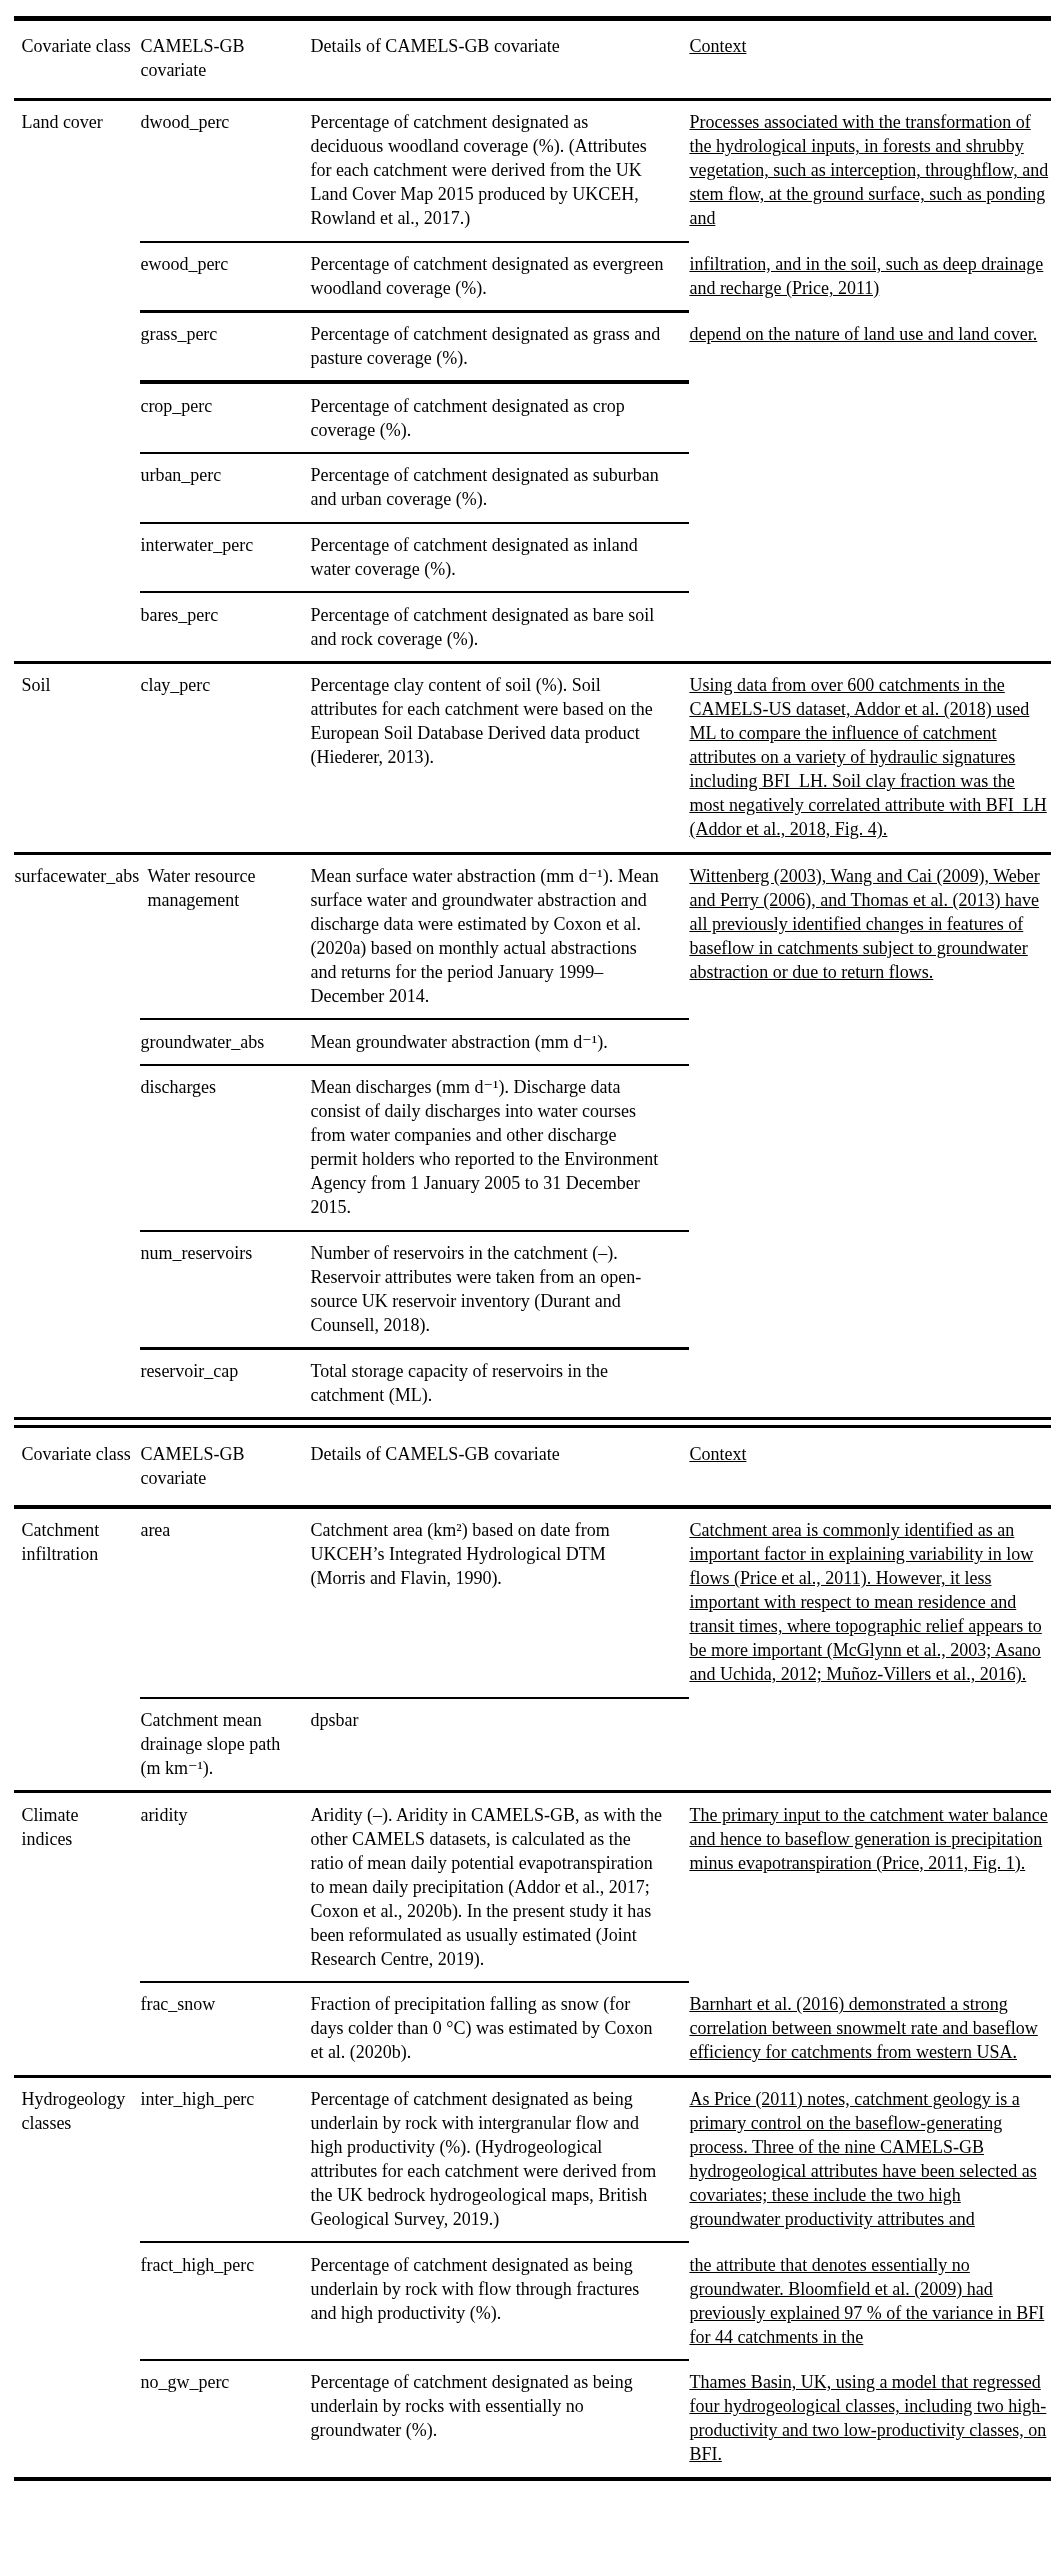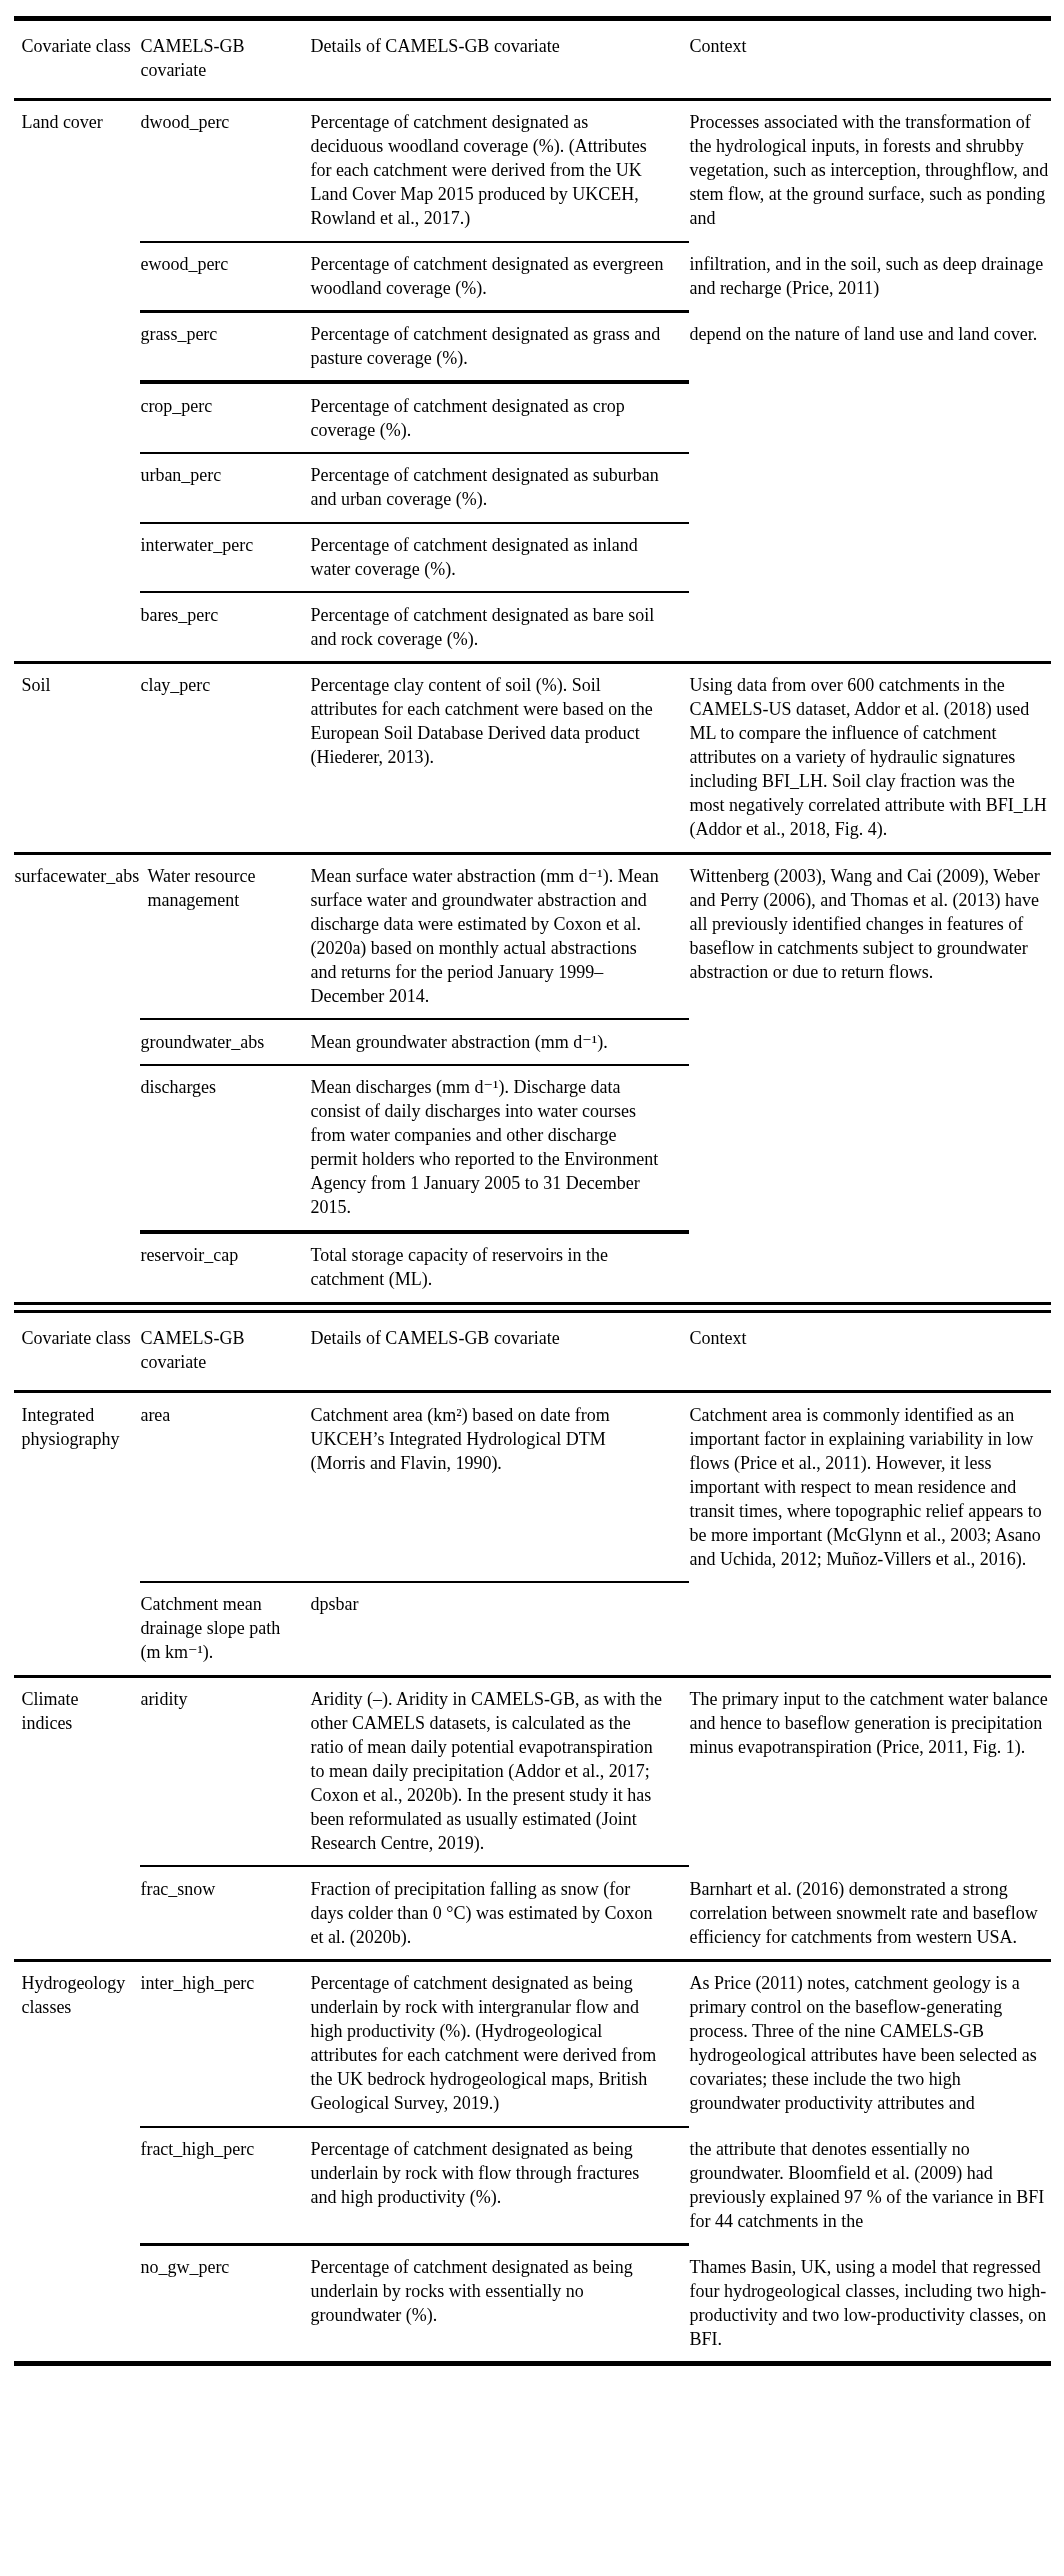--- a/index.html
+++ b/index.html
@@ -26,21 +26,21 @@
   .grid{
     display:grid;
     grid-template-columns:126px 170px 379px 1fr;
   }
   .hdr{padding:13.4px 0 15.5px 0;}
   .row{padding:9.3px 0 10.3px 0;}
   .cell{box-sizing:border-box;}
   .c1{padding-right:7.2px;margin-left:7px;}
   .c2{padding-right:7.2px;}
   .c3{padding-right:25px;}
-  .c4{padding-right:2.1px;}
+  .c4{padding-right:2.1px;text-decoration:underline;}
 </style>
 </head>
 <body>
 
 <div class="page">
 
   <div>
     <div class="hr hr-top"></div>
 
     <div class="grid hdr">
@@ -135,20 +135,26 @@
     <div class="hr hr-partial"></div>
 
     <div class="grid row">
       <div class="cell c1"></div>
       <div class="cell c2">discharges</div>
       <div class="cell c3">Mean discharges (mm d⁻¹). Discharge data consist of daily discharges into water courses from water companies and other discharge permit holders who reported to the Environment Agency from 1 January 2005 to 31 December 2015.</div>
       <div class="cell c4"></div>
     </div>
     <div class="hr hr-partial"></div>
 
+    <div class="grid row">
+      <div class="cell c1"></div>
+      <div class="cell c2">num_reservoirs</div>
+      <div class="cell c3">Number of reservoirs in the catchment (–). Reservoir attributes were taken from an open-source UK reservoir inventory (Durant and Counsell, 2018).</div>
+      <div class="cell c4"></div>
+    </div>
     <div class="hr hr-partial"></div>
 
     <div class="grid row">
       <div class="cell c1"></div>
       <div class="cell c2">reservoir_cap</div>
       <div class="cell c3">Total storage capacity of reservoirs in the catchment (ML).</div>
       <div class="cell c4"></div>
     </div>
   </div>
 
@@ -162,21 +168,21 @@
     <div class="grid hdr">
       <div class="cell c1">Covariate class</div>
       <div class="cell c2">CAMELS-GB covariate</div>
       <div class="cell c3">Details of CAMELS-GB covariate</div>
       <div class="cell c4">Context</div>
     </div>
 
     <div class="hr hr-header"></div>
 
     <div class="grid row">
-      <div class="cell c1">Integrated physiography</div>
+      <div class="cell c1">Catchment infiltration</div>
       <div class="cell c2">area</div>
       <div class="cell c3">Catchment area (km²) based on date from UKCEH’s Integrated Hydrological DTM (Morris and Flavin, 1990).</div>
       <div class="cell c4">Catchment area is commonly identified as an important factor in explaining variability in low flows (Price et al., 2011). However, it less important with respect to mean residence and transit times, where topographic relief appears to be more important (McGlynn et al., 2003; Asano and Uchida, 2012; Muñoz-Villers et al., 2016).</div>
     </div>
     <div class="hr hr-partial"></div>
 
     <div class="grid row">
       <div class="cell c1"></div>
       <div class="cell c3">Catchment mean drainage slope path (m km⁻¹).</div>
       <div class="cell c2">dpsbar</div>

